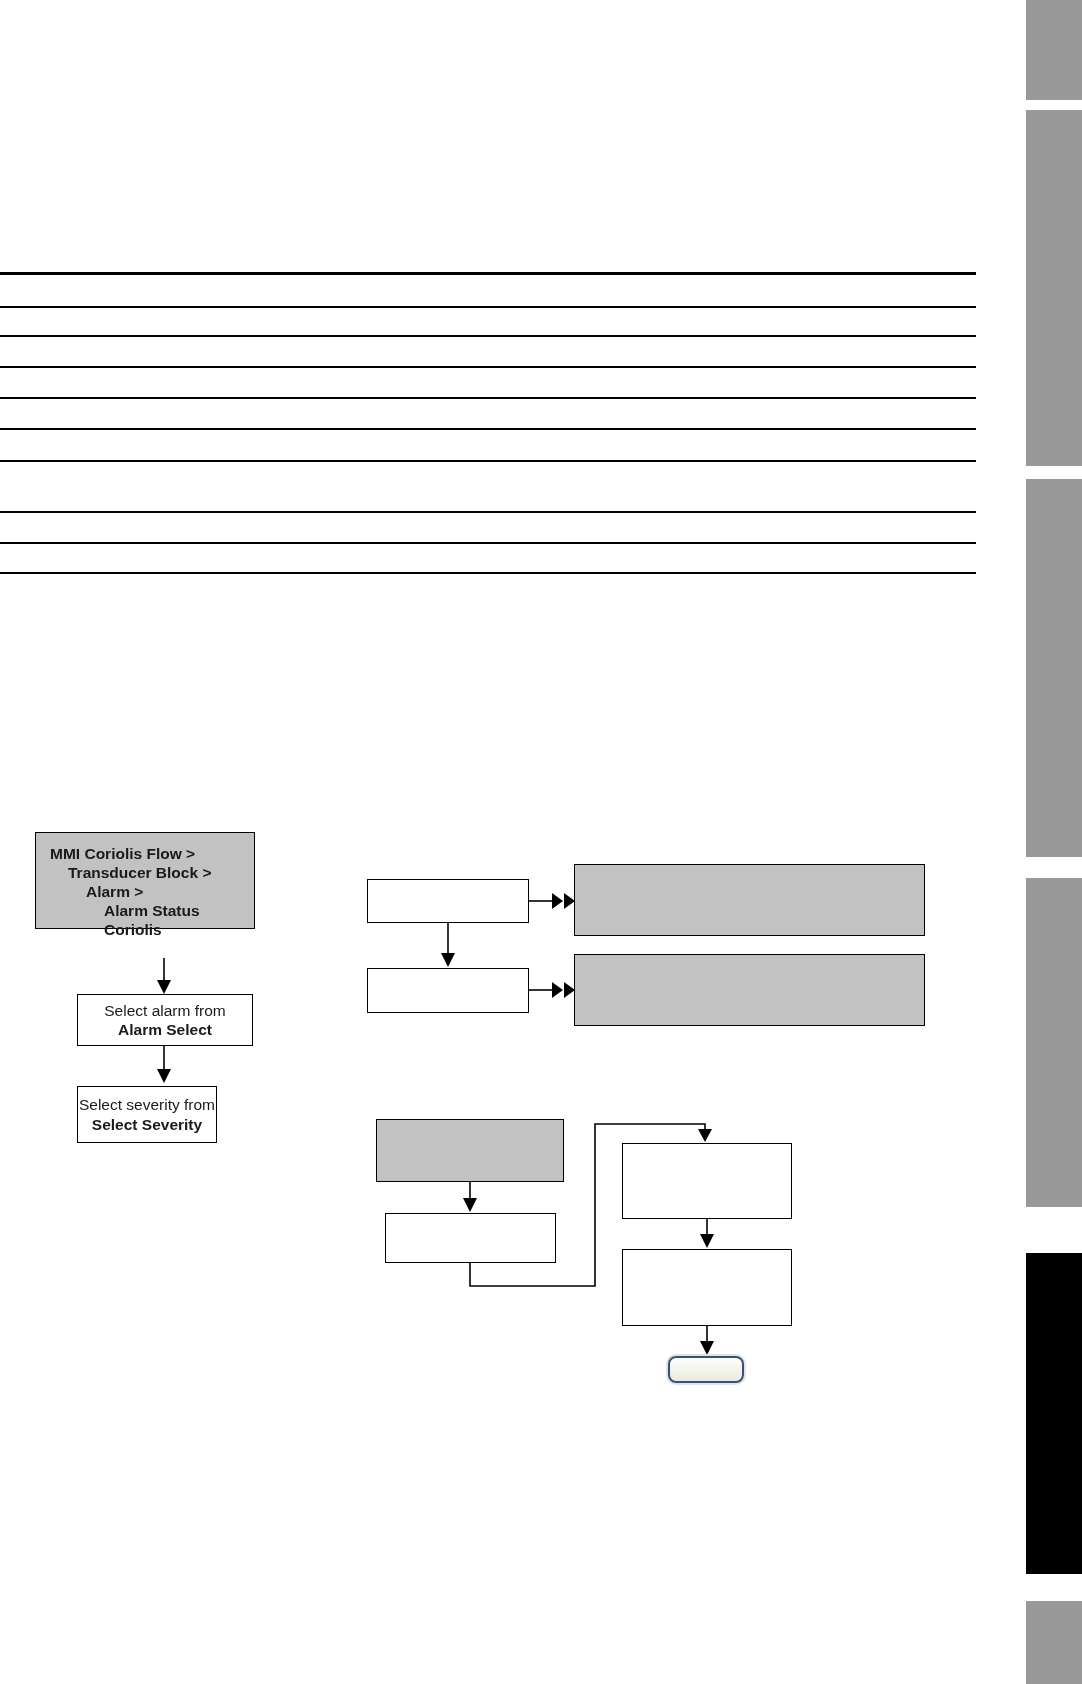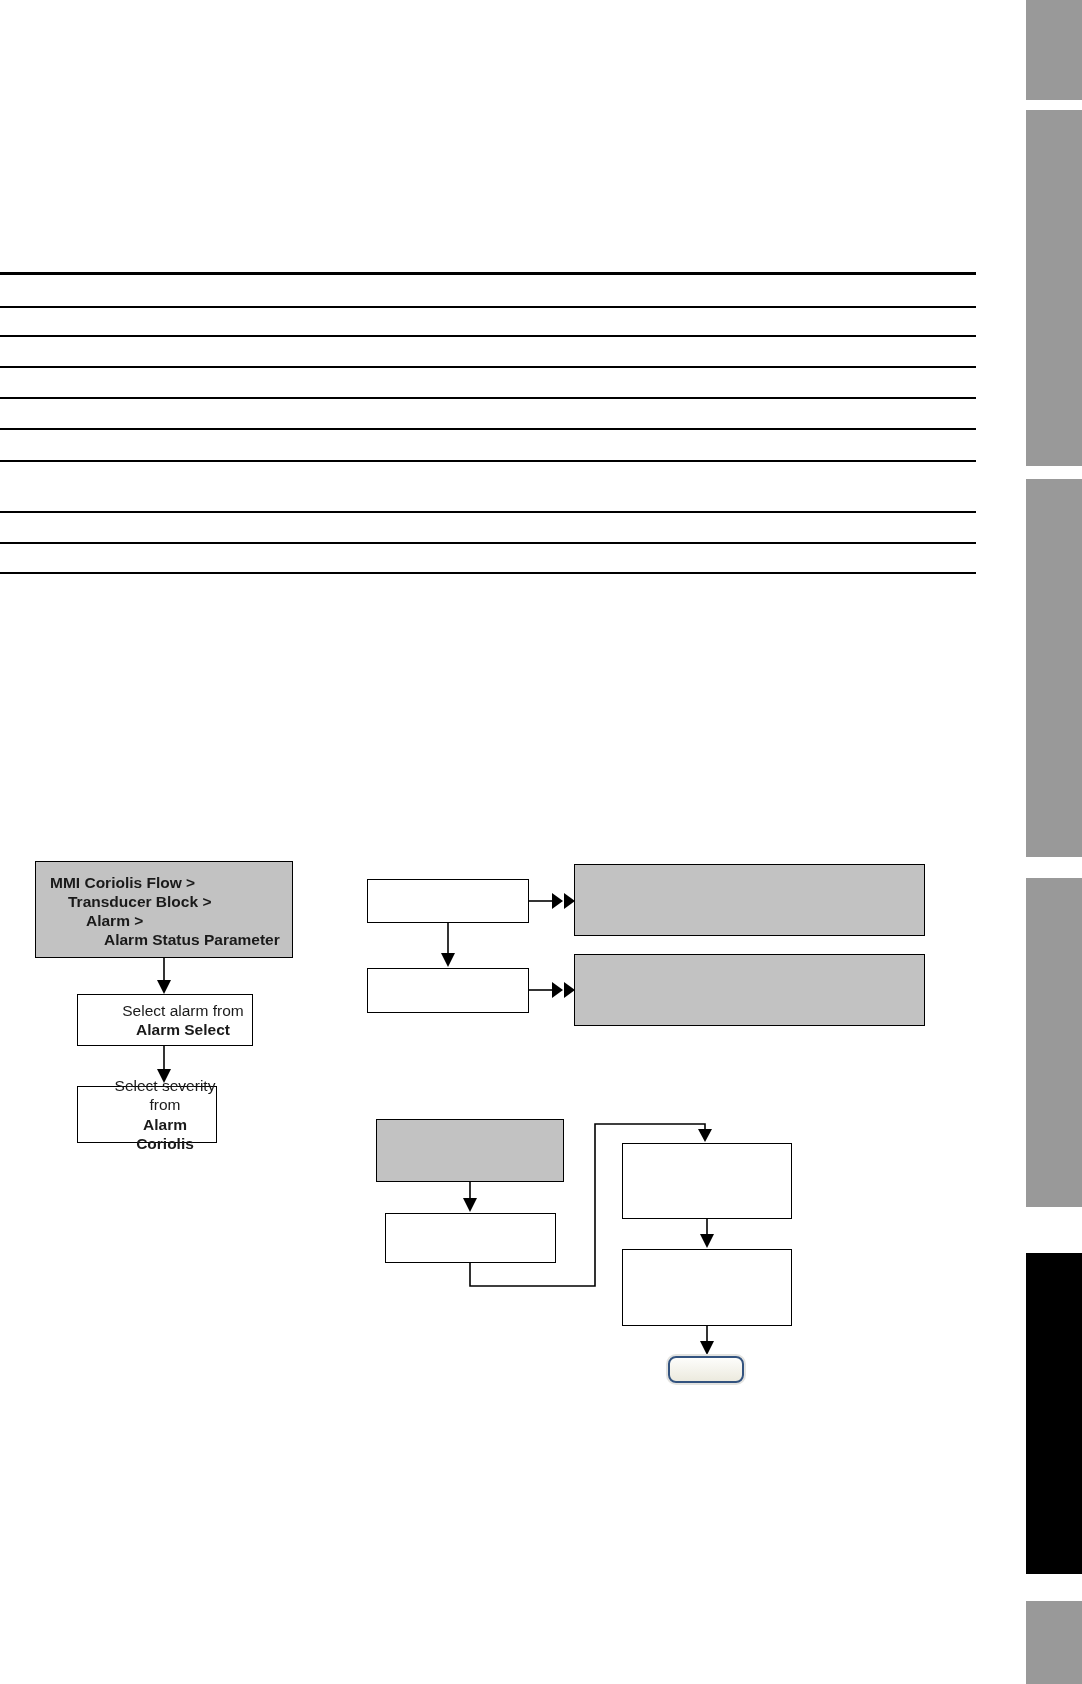--- a/index.html
+++ b/index.html
@@ -11,21 +11,21 @@
   .rule{position:absolute;left:0;width:976px;background:var(--rule-line,#000);}
   .rule.thick{height:3px;}
   .rule.thin{height:1.5px;}
   .rule.bottom{height:2px;}
   
   .fbox{position:absolute;box-sizing:border-box;border:1.6px solid var(--flow-box-border,#000);}
   .fbox.gray{background:var(--flow-box-gray,#c2c2c2);}
   .fbox.white{background:var(--flow-box-white,#fff);}
   .menu-lines{padding:11px 0 0 14px;font-weight:bold;font-size:15.5px;line-height:19px;}
   .center-text{display:flex;flex-direction:column;justify-content:center;align-items:center;
-    font-size:15.5px;line-height:19.5px;text-align:center;padding-left:36px;}
+    font-size:15.5px;line-height:19.5px;text-align:center;}
   .center-text .b{font-weight:bold;}
   
   svg.connectors{position:absolute;left:0;top:0;pointer-events:none;}
   
   .flow-button{
     position:absolute;box-sizing:border-box;border:2px solid var(--button-border,#33537f);
     border-radius:8px;background:linear-gradient(var(--button-fill-top,#fdfdfb),var(--button-fill-bottom,#eceade));
     box-shadow:0 0 0 2px #e3e3e0;
   }
   
@@ -74,37 +74,37 @@
       <polygon points="564,893 564,909 575,901"></polygon>
       <polygon points="552,982 552,998 563,990"></polygon>
       <polygon points="564,982 564,998 575,990"></polygon>
       <polygon points="463,1198 477,1198 470,1212"></polygon>
       <polygon points="698,1129 712,1129 705,1142"></polygon>
       <polygon points="700,1234 714,1234 707,1248"></polygon>
       <polygon points="700,1341 714,1341 707,1355"></polygon>
     </g>
   </svg>
 
-  <div class="fbox gray" style="left:35px;top:861px;width:258px;height:97px">
+  <div class="fbox gray" style="left:35px;top:832px;width:220px;height:97px">
     <div class="menu-lines">
       <div style="padding-left:0">MMI Coriolis Flow &gt;</div>
       <div style="padding-left:18px">Transducer Block &gt;</div>
       <div style="padding-left:36px">Alarm &gt;</div>
-      <div style="padding-left:54px">Alarm Status Parameter</div>
+      <div style="padding-left:54px">Alarm Status Coriolis</div>
     </div>
   </div>
 
   <div class="fbox white center-text" style="left:77px;top:994px;width:176px;height:52px">
     <div>Select alarm from</div>
     <div class="b">Alarm Select</div>
   </div>
 
   <div class="fbox white center-text" style="left:77px;top:1086px;width:140px;height:57px">
     <div>Select severity from</div>
-    <div class="b">Alarm Coriolis</div>
+    <div class="b">Select Severity</div>
   </div>
 
   <div class="fbox white" style="left:367px;top:879px;width:162px;height:44px"></div>
   <div class="fbox gray" style="left:574px;top:864px;width:351px;height:72px"></div>
   <div class="fbox white" style="left:367px;top:968px;width:162px;height:45px"></div>
   <div class="fbox gray" style="left:574px;top:954px;width:351px;height:72px"></div>
 
   <div class="fbox gray" style="left:376px;top:1119px;width:188px;height:63px"></div>
   <div class="fbox white" style="left:385px;top:1213px;width:171px;height:50px"></div>
   <div class="fbox white" style="left:622px;top:1143px;width:170px;height:76px"></div>

